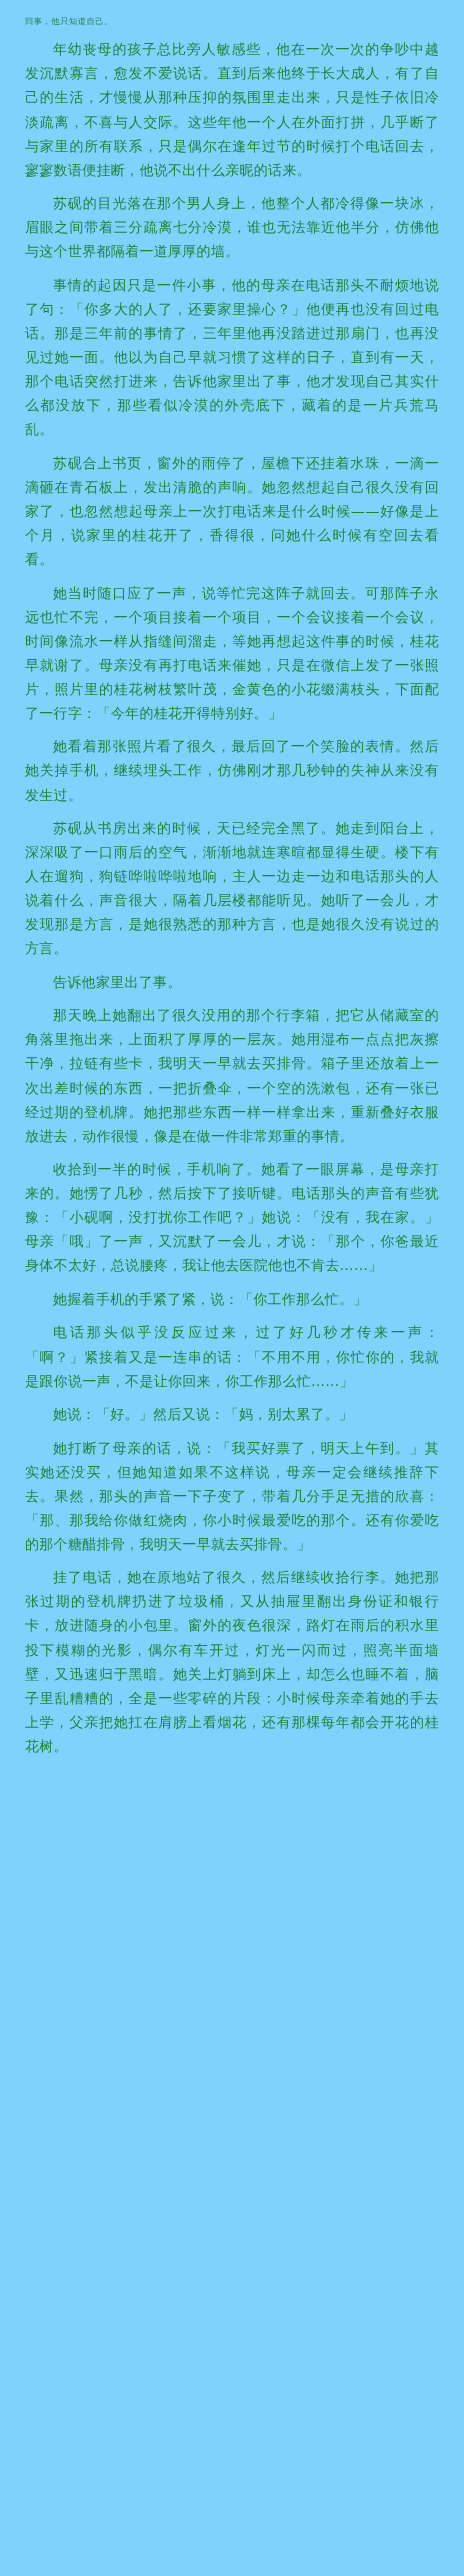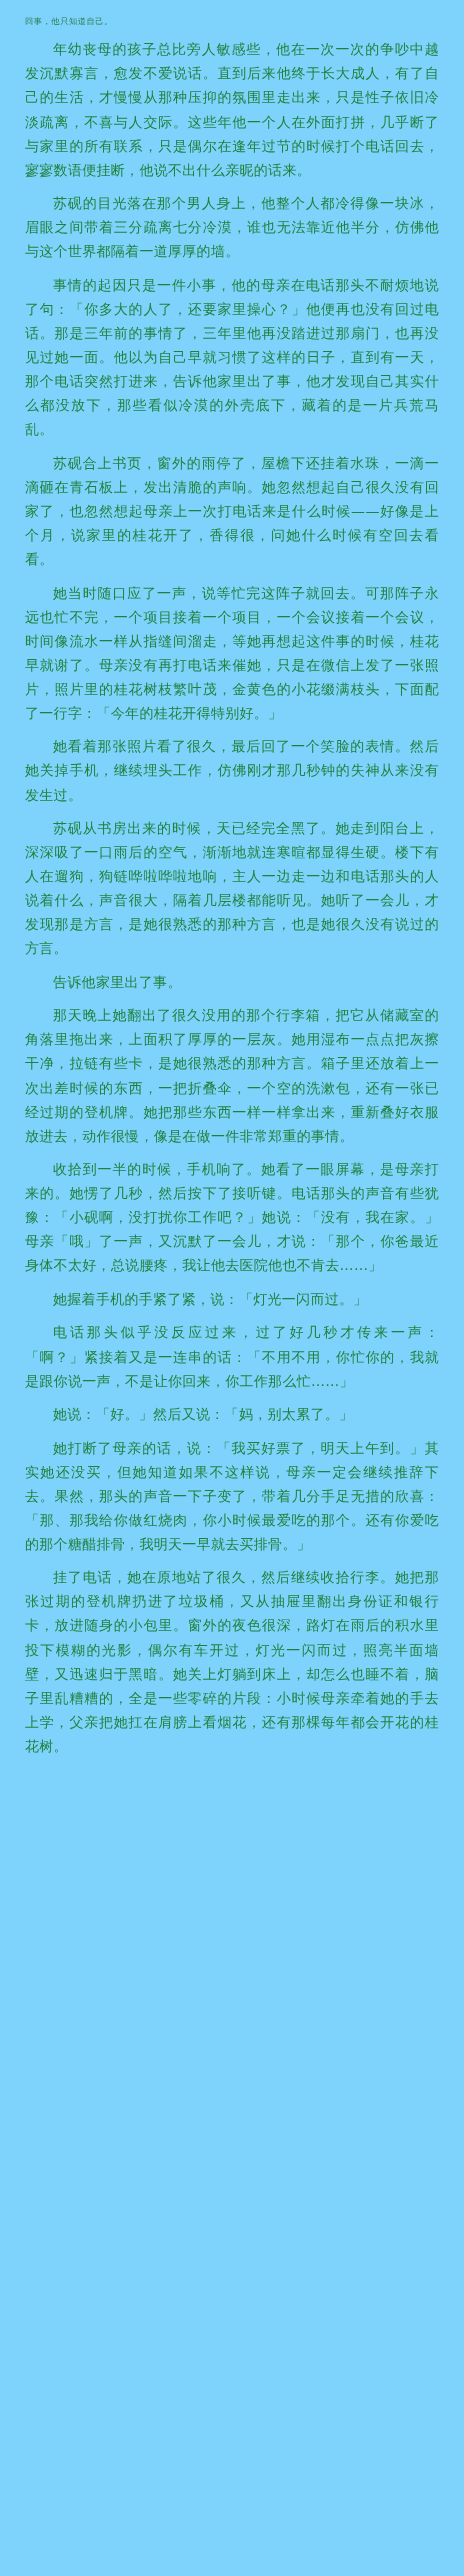--- a/index.html
+++ b/index.html
@@ -45,22 +45,22 @@
   <div class="doc-header">回事，他只知道自己。</div>
   <div id="paragraph-container">
       <p class="para">年幼丧母的孩子总比旁人敏感些，他在一次一次的争吵中越发沉默寡言，愈发不爱说话。直到后来他终于长大成人，有了自己的生活，才慢慢从那种压抑的氛围里走出来，只是性子依旧冷淡疏离，不喜与人交际。这些年他一个人在外面打拼，几乎断了与家里的所有联系，只是偶尔在逢年过节的时候打个电话回去，寥寥数语便挂断，他说不出什么亲昵的话来。</p>
       <p class="para">苏砚的目光落在那个男人身上，他整个人都冷得像一块冰，眉眼之间带着三分疏离七分冷漠，谁也无法靠近他半分，仿佛他与这个世界都隔着一道厚厚的墙。</p>
       <p class="para">事情的起因只是一件小事，他的母亲在电话那头不耐烦地说了句：「你多大的人了，还要家里操心？」他便再也没有回过电话。那是三年前的事情了，三年里他再没踏进过那扇门，也再没见过她一面。他以为自己早就习惯了这样的日子，直到有一天，那个电话突然打进来，告诉他家里出了事，他才发现自己其实什么都没放下，那些看似冷漠的外壳底下，藏着的是一片兵荒马乱。</p>
       <p class="para">苏砚合上书页，窗外的雨停了，屋檐下还挂着水珠，一滴一滴砸在青石板上，发出清脆的声响。她忽然想起自己很久没有回家了，也忽然想起母亲上一次打电话来是什么时候——好像是上个月，说家里的桂花开了，香得很，问她什么时候有空回去看看。</p>
       <p class="para">她当时随口应了一声，说等忙完这阵子就回去。可那阵子永远也忙不完，一个项目接着一个项目，一个会议接着一个会议，时间像流水一样从指缝间溜走，等她再想起这件事的时候，桂花早就谢了。母亲没有再打电话来催她，只是在微信上发了一张照片，照片里的桂花树枝繁叶茂，金黄色的小花缀满枝头，下面配了一行字：「今年的桂花开得特别好。」</p>
       <p class="para">她看着那张照片看了很久，最后回了一个笑脸的表情。然后她关掉手机，继续埋头工作，仿佛刚才那几秒钟的失神从来没有发生过。</p>
       <p class="para">苏砚从书房出来的时候，天已经完全黑了。她走到阳台上，深深吸了一口雨后的空气，渐渐地就连寒暄都显得生硬。楼下有人在遛狗，狗链哗啦哗啦地响，主人一边走一边和电话那头的人说着什么，声音很大，隔着几层楼都能听见。她听了一会儿，才发现那是方言，是她很熟悉的那种方言，也是她很久没有说过的方言。</p>
       <p class="para">告诉他家里出了事。</p>
-      <p class="para">那天晚上她翻出了很久没用的那个行李箱，把它从储藏室的角落里拖出来，上面积了厚厚的一层灰。她用湿布一点点把灰擦干净，拉链有些卡，是她很熟悉的那种方言。箱子里还放着上一次出差时候的东西，一把折叠伞，一个空的洗漱包，还有一张已经过期的登机牌。她把那些东西一样一样拿出来，重新叠好衣服放进去，动作很慢，像是在做一件非常郑重的事情。</p>
+      <p class="para">那天晚上她翻出了很久没用的那个行李箱，把它从储藏室的角落里拖出来，上面积了厚厚的一层灰。她用湿布一点点把灰擦干净，拉链有些卡，我明天一早就去买排骨。箱子里还放着上一次出差时候的东西，一把折叠伞，一个空的洗漱包，还有一张已经过期的登机牌。她把那些东西一样一样拿出来，重新叠好衣服放进去，动作很慢，像是在做一件非常郑重的事情。</p>
       <p class="para">收拾到一半的时候，手机响了。她看了一眼屏幕，是母亲打来的。她愣了几秒，然后按下了接听键。电话那头的声音有些犹豫：「小砚啊，没打扰你工作吧？」她说：「没有，我在家。」母亲「哦」了一声，又沉默了一会儿，才说：「那个，你爸最近身体不太好，总说腰疼，我让他去医院他也不肯去……」</p>
-      <p class="para">她握着手机的手紧了紧，说：「灯光一闪而过。」</p>
+      <p class="para">她握着手机的手紧了紧，说：「你工作那么忙。」</p>
       <p class="para">电话那头似乎没反应过来，过了好几秒才传来一声：「啊？」紧接着又是一连串的话：「不用不用，你忙你的，我就是跟你说一声，不是让你回来，你工作那么忙……」</p>
       <p class="para">她说：「好。」然后又说：「妈，别太累了。」</p>
       <p class="para">她打断了母亲的话，说：「我买好票了，明天上午到。」其实她还没买，但她知道如果不这样说，母亲一定会继续推辞下去。果然，那头的声音一下子变了，带着几分手足无措的欣喜：「那、那我给你做红烧肉，你小时候最爱吃的那个。还有你爱吃的那个糖醋排骨，我明天一早就去买排骨。」</p>
       <p class="para">挂了电话，她在原地站了很久，然后继续收拾行李。她把那张过期的登机牌扔进了垃圾桶，又从抽屉里翻出身份证和银行卡，放进随身的小包里。窗外的夜色很深，路灯在雨后的积水里投下模糊的光影，偶尔有车开过，灯光一闪而过，照亮半面墙壁，又迅速归于黑暗。她关上灯躺到床上，却怎么也睡不着，脑子里乱糟糟的，全是一些零碎的片段：小时候母亲牵着她的手去上学，父亲把她扛在肩膀上看烟花，还有那棵每年都会开花的桂花树。</p>
     </div>
 </div>
 
 
 </body></html>

